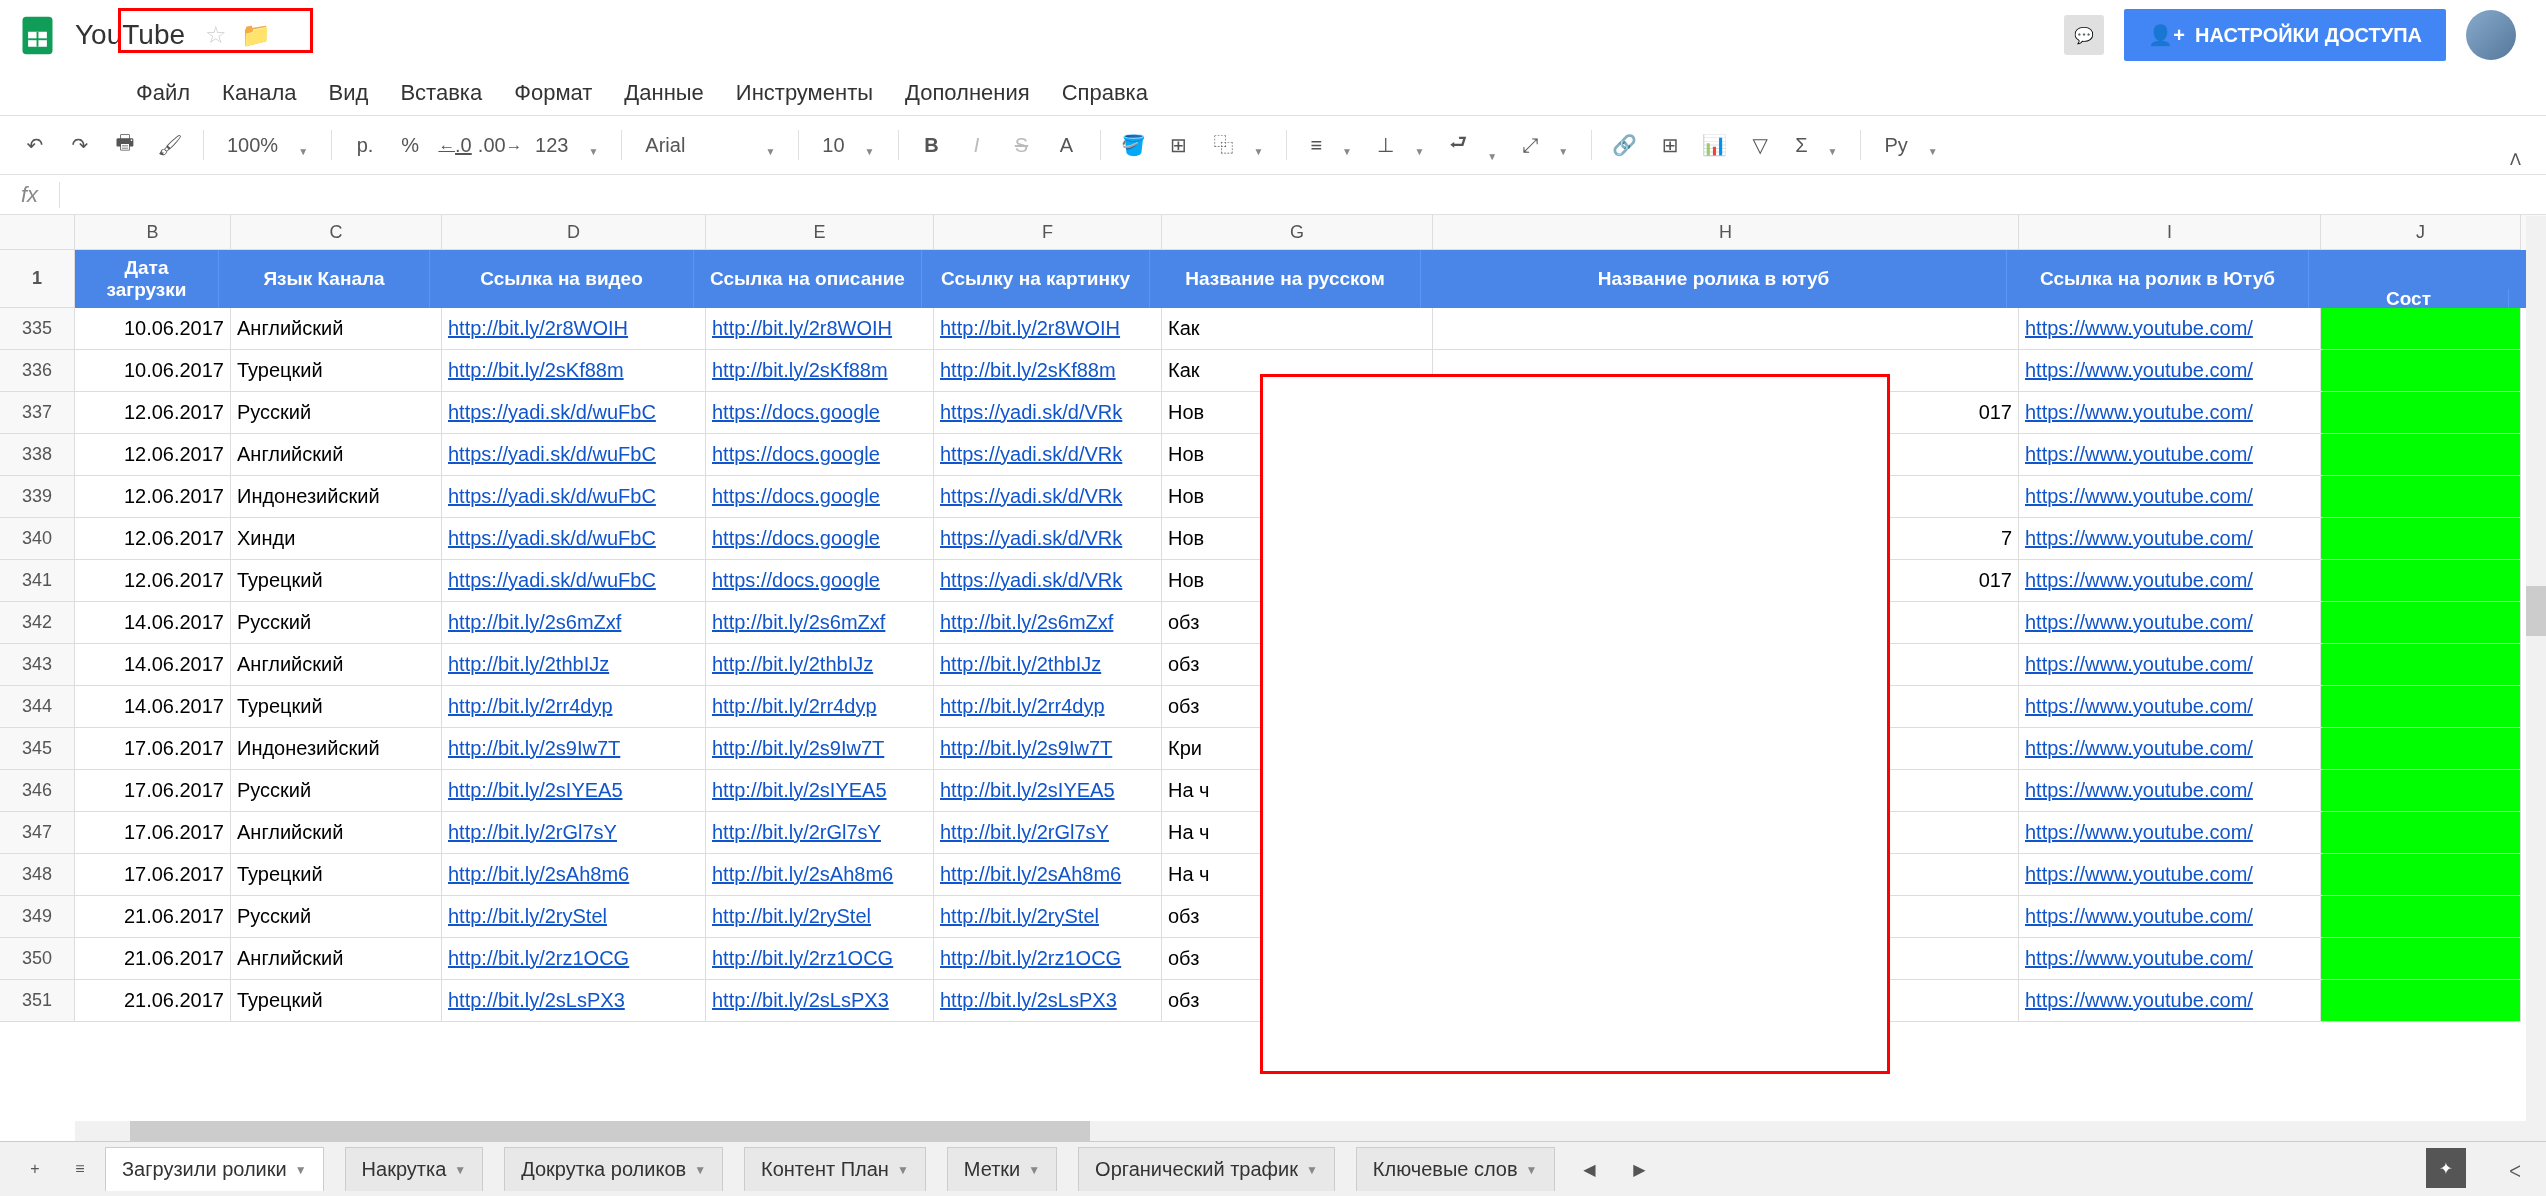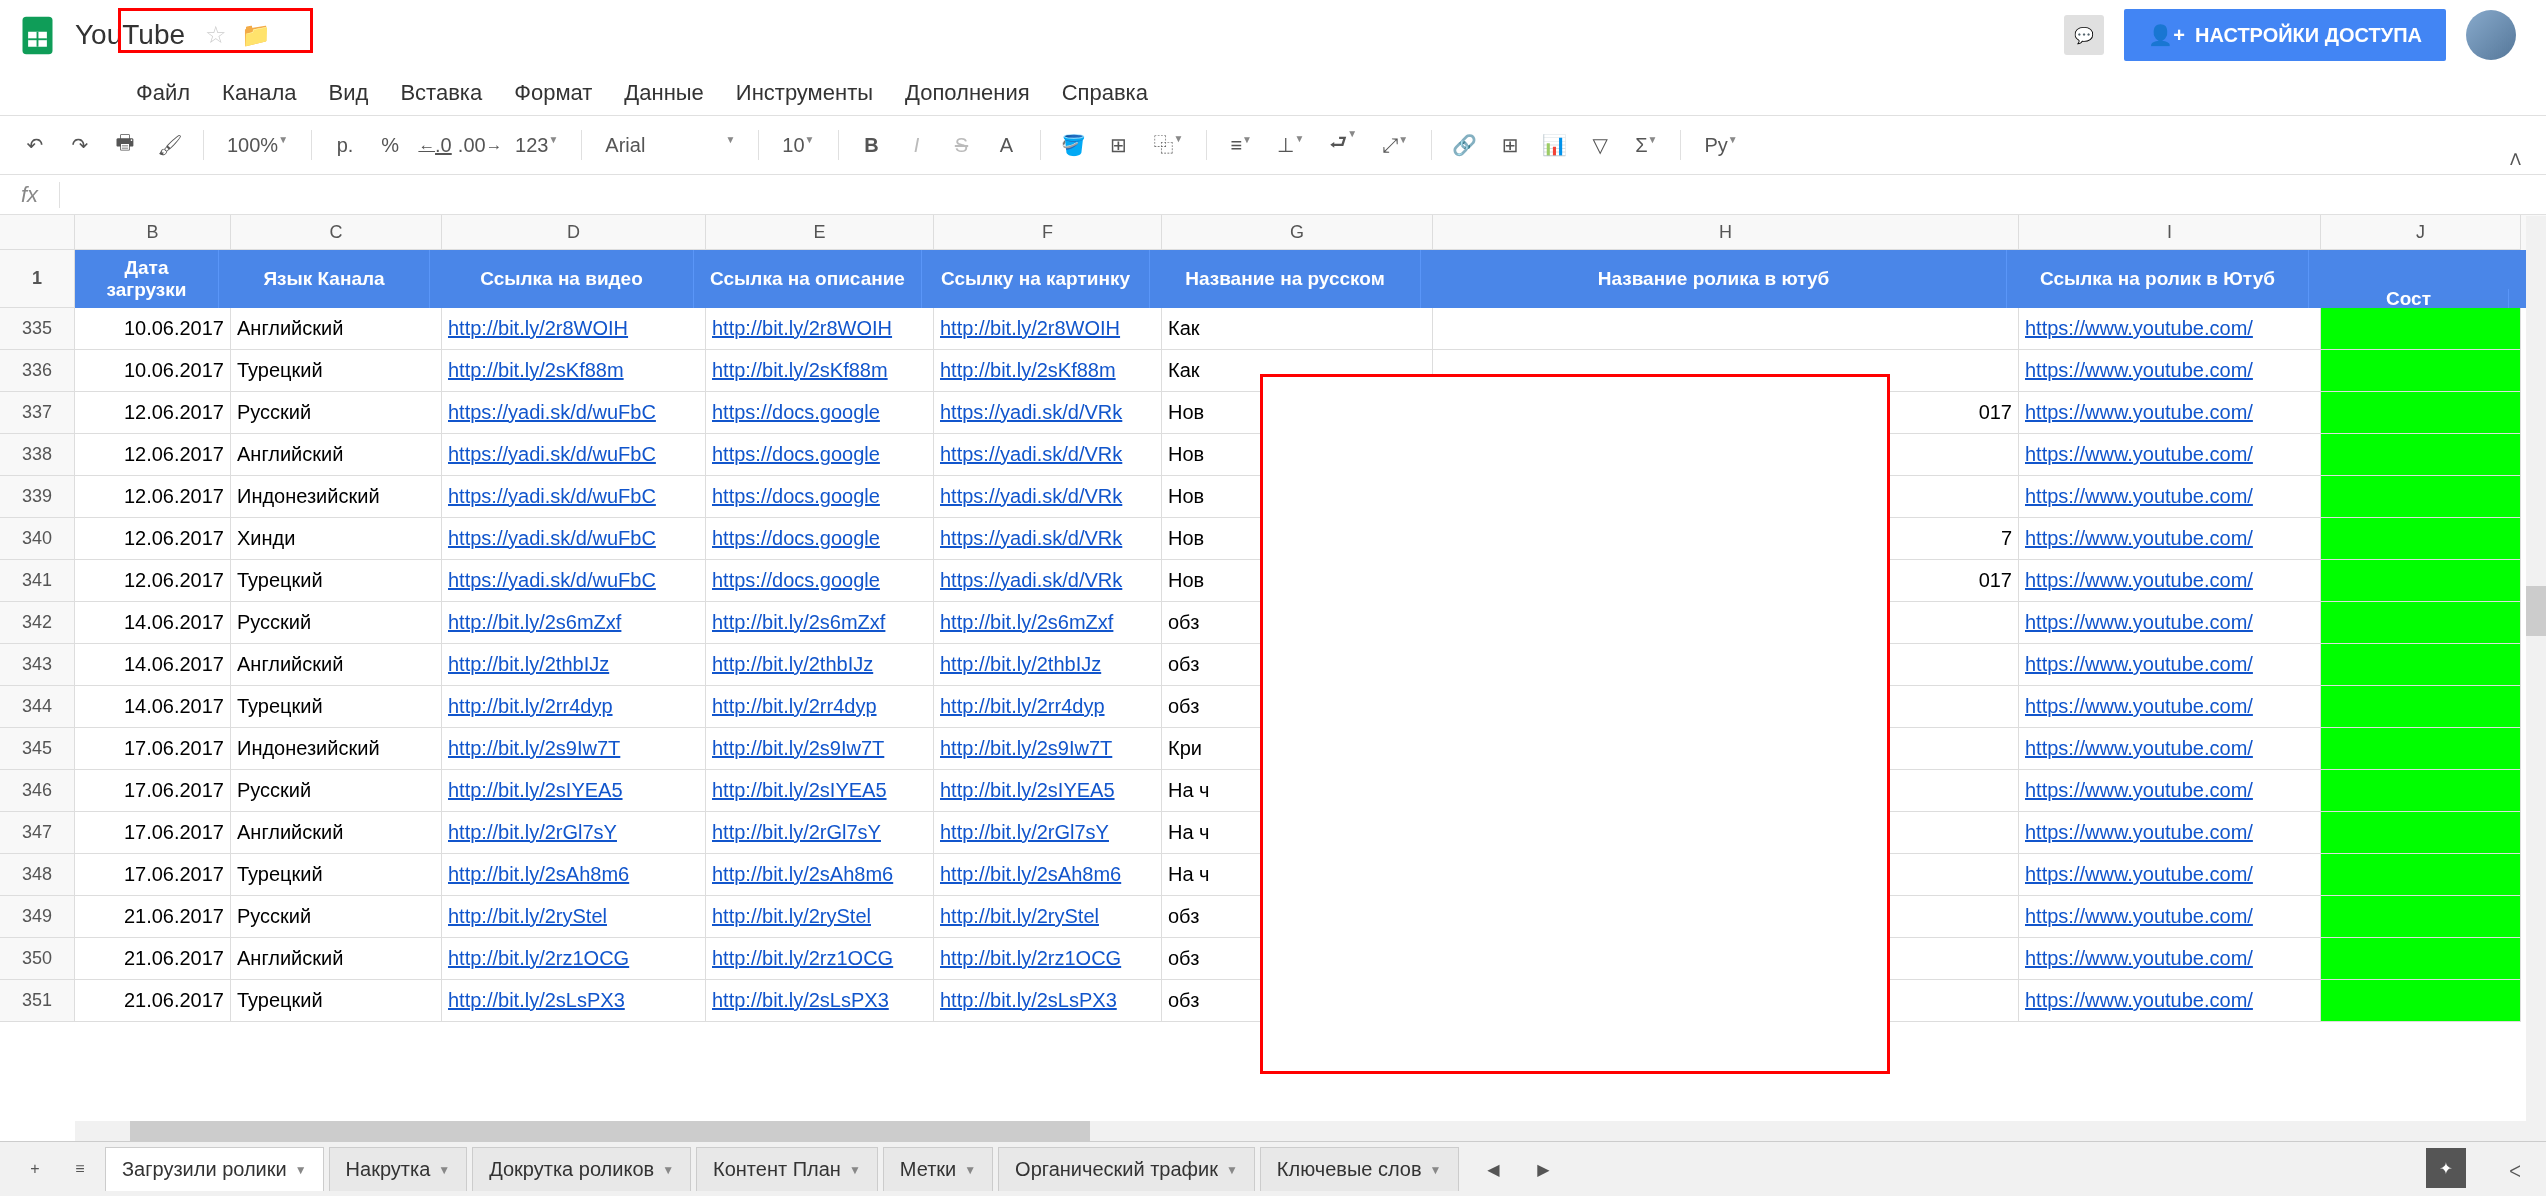--- a/index.html
+++ b/index.html
@@ -12,21 +12,21 @@
 .folder-icon { color: #999; font-size: 24px; }
 .title-right { margin-left: auto; display: flex; align-items: center; gap: 20px; padding-right: 30px; }
 .comment-icon { width: 40px; height: 40px; background: #e0e0e0; display: flex; align-items: center; justify-content: center; border-radius: 3px; color: #555; }
 .share-btn { background: #4285f4; color: #fff; border: none; padding: 14px 24px; font-size: 20px; font-weight: bold; display: flex; align-items: center; gap: 10px; border-radius: 2px; }
 .avatar { width: 50px; height: 50px; border-radius: 50%; background: linear-gradient(135deg, #8ac, #579); }
 .menu-bar { display: flex; gap: 0; padding-left: 120px; height: 45px; align-items: center; }
 .menu-item { padding: 8px 16px; font-size: 22px; color: #333; cursor: pointer; }
 .toolbar { height: 60px; border-top: 1px solid #e0e0e0; border-bottom: 1px solid #e0e0e0; display: flex; align-items: center; padding: 0 15px; gap: 5px; }
 .tb-btn { width: 40px; height: 40px; display: flex; align-items: center; justify-content: center; color: #555; font-size: 20px; cursor: pointer; }
 .tb-sep { width: 1px; height: 30px; background: #e0e0e0; margin: 0 8px; }
-.tb-combo { display: flex; align-items: flex-start; gap: 0; padding: 0 10px; color: #555; font-size: 20px; }
+.tb-combo { display: flex; align-items: flex-end; gap: 20px; padding: 0 10px; color: #555; font-size: 20px; }
 .tb-dropdown { font-size: 10px; color: #888; }
 .fx-bar { height: 40px; display: flex; align-items: center; border-bottom: 1px solid #e0e0e0; }
 .fx-label { width: 60px; text-align: center; color: #888; font-style: italic; font-size: 22px; border-right: 1px solid #e0e0e0; }
 .grid-area { position: relative; }
 .col-headers { display: flex; height: 35px; background: #f8f8f8; }
 .corner { width: 75px; background: #f8f8f8; border-right: 1px solid #ddd; border-bottom: 1px solid #ddd; }
 .col-h { border-right: 1px solid #ddd; border-bottom: 1px solid #ddd; display: flex; align-items: center; justify-content: center; color: #555; font-size: 18px; background: #f8f8f8; }
 .header-row { display: flex; height: 58px; background: #4a86e8; color: #fff; font-weight: bold; }
 .row-num-h { width: 75px; background: #f8f8f8; border-right: 1px solid #ddd; border-bottom: 1px solid #ddd; display: flex; align-items: center; justify-content: center; color: #555; font-size: 18px; }
 .hdr-cell { border-right: 1px solid #5a96f8; display: flex; align-items: center; justify-content: center; text-align: center; font-size: 19px; padding: 4px; overflow: hidden; white-space: pre-wrap; }
@@ -523,21 +523,21 @@
 <div class="hscroll">
     <div class="hscroll-thumb"></div>
   </div>
 <div class="vscroll">
     <div class="vscroll-thumb"></div>
   </div>
 
 <div class="sheet-tabs">
   <div class="tab-btn">+</div>
   <div class="tab-btn">≡</div>
-  <div id="tabs-holder" style="display:flex;gap:5px">
+  <div id="tabs-holder" style="display:flex;gap:21px">
       <div class="sheet-tab">
         <span>Загрузили ролики</span>
         <span class="tab-arrow">▼</span>
       </div>
       <div class="sheet-tab inactive">
         <span>Накрутка</span>
         <span class="tab-arrow">▼</span>
       </div>
       <div class="sheet-tab inactive">
         <span>Докрутка роликов</span>

